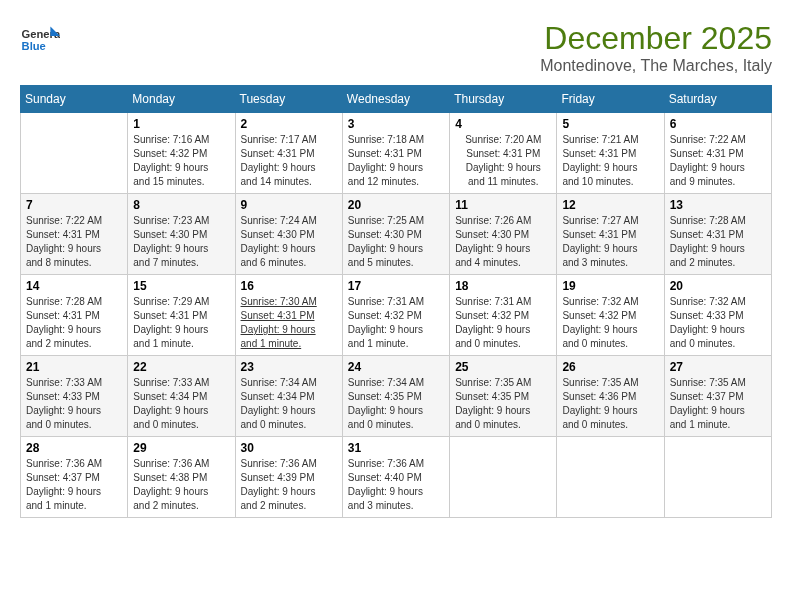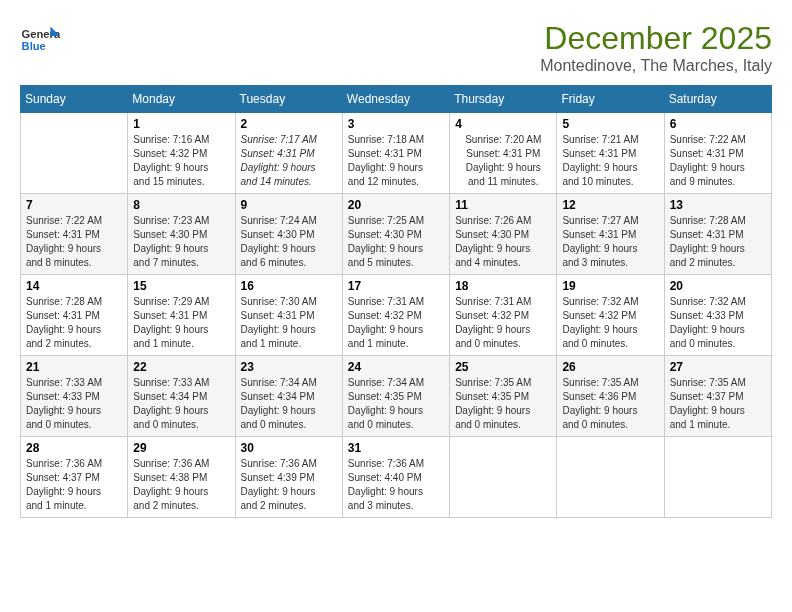--- a/index.html
+++ b/index.html
@@ -114,21 +114,21 @@
         <td class="empty-cell"></td>
         <td>
           <span class="day-number">1</span>
           <div class="day-info" style="white-space: pre-line;">Sunrise: 7:16 AM
 Sunset: 4:32 PM
 Daylight: 9 hours
 and 15 minutes.</div>
         </td>
         <td>
           <span class="day-number">2</span>
-          <div class="day-info" style="white-space: pre-line; font-style: italic;">Sunrise: 7:17 AM
+          <div class="day-info" style="white-space: pre-line;">Sunrise: 7:17 AM
 Sunset: 4:31 PM
 Daylight: 9 hours
 and 14 minutes.</div>
         </td>
         <td>
           <span class="day-number">3</span>
           <div class="day-info" style="white-space: pre-line;">Sunrise: 7:18 AM
 Sunset: 4:31 PM
 Daylight: 9 hours
 and 12 minutes.</div>
@@ -216,21 +216,21 @@
         </td>
         <td>
           <span class="day-number">15</span>
           <div class="day-info" style="white-space: pre-line;">Sunrise: 7:29 AM
 Sunset: 4:31 PM
 Daylight: 9 hours
 and 1 minute.</div>
         </td>
         <td>
           <span class="day-number">16</span>
-          <div class="day-info" style="white-space: pre-line;">Sunrise: 7:30 AM
+          <div class="day-info" style="white-space: pre-line; text-decoration: underline;">Sunrise: 7:30 AM
 Sunset: 4:31 PM
 Daylight: 9 hours
 and 1 minute.</div>
         </td>
         <td>
           <span class="day-number">17</span>
           <div class="day-info" style="white-space: pre-line;">Sunrise: 7:31 AM
 Sunset: 4:32 PM
 Daylight: 9 hours
 and 1 minute.</div>

